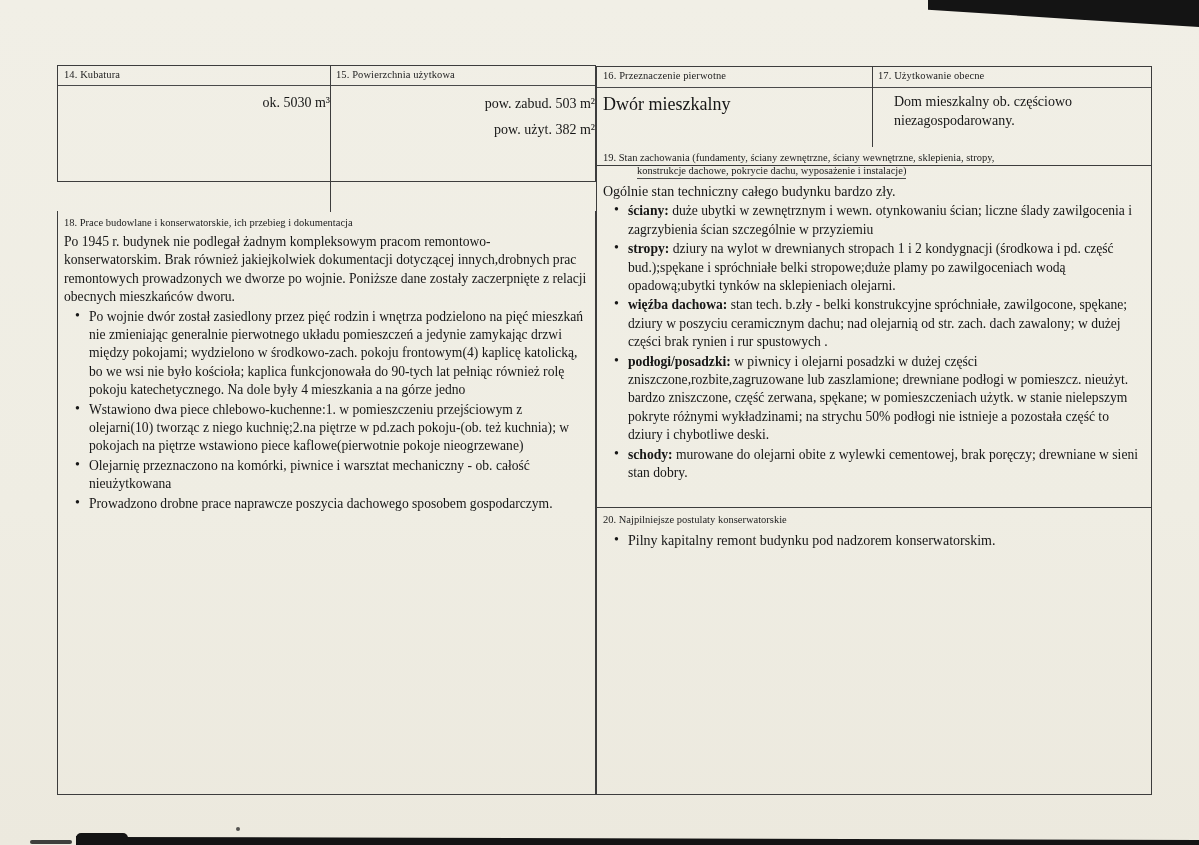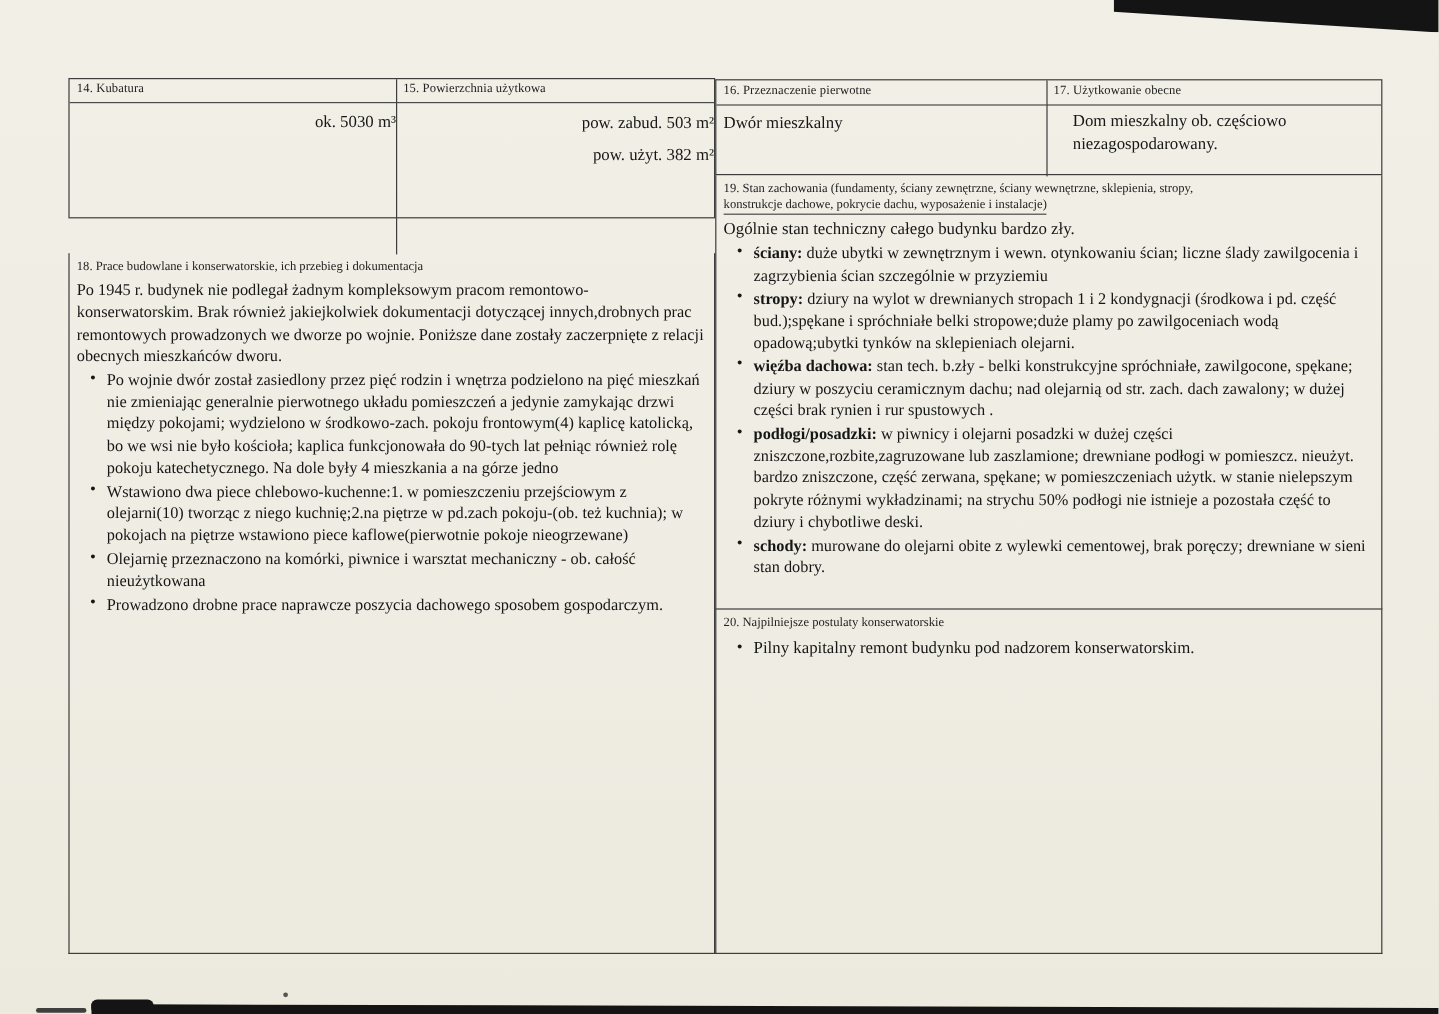--- a/index.html
+++ b/index.html
@@ -31,25 +31,25 @@
     font-size:10.5px;letter-spacing:.1px;color:#222;
     padding:3px 6px 2px 6px;line-height:12px;
   }
   .flabel.rule{border-bottom:1px solid #4a4a4a;}
   .body-text{font-size:13.6px;line-height:18.4px;color:#161616;}
 
   
   .v14{font-size:14px;padding:8px 0 0 72px;}
   .v15{padding:5px 0 0 6px;font-size:14px;line-height:26px;text-align:right;}
 
-  .v16{padding:7px 0 0 6px;font-size:14px;}
+  .v16{padding:7px 0 0 6px;font-size:18px;}
   .v17{padding:5px 0 0 22px;font-size:14px;line-height:18.5px;width:250px;}
 
   .sec-label{font-size:10.5px;line-height:13px;padding:5px 8px 2px 6px;color:#222;}
-  .sec-label .underlined{display:inline-block;border-bottom:1px solid #4a4a4a;padding-bottom:1px;}
+  .sec-label .underlined{display:inline-block;border-bottom:1px solid #4a4a4a;padding-bottom:1px;margin-left:34px;}
 
   .para{margin:2px 8px 0 6px;}
   ul.blist{margin:1px 8px 0 6px;padding-left:25px;list-style:none;}
   ul.blist li{position:relative;margin:0 0 1px 0;}
   ul.blist li::before{content:"\2022";position:absolute;left:-14px;top:-1px;font-size:14px;}
   .term{font-weight:bold;}
 </style>
 </head>
 <body>
 
@@ -84,21 +84,21 @@
     <div class="sec-label">18. Prace budowlane i konserwatorskie, ich przebieg i dokumentacja</div>
     <div class="para body-text">Po 1945 r. budynek nie podlegał żadnym kompleksowym pracom remontowo-konserwatorskim. Brak również jakiejkolwiek dokumentacji dotyczącej innych,drobnych prac remontowych prowadzonych we dworze po wojnie. Poniższe dane zostały zaczerpnięte z relacji obecnych mieszkańców dworu.</div>
     <ul class="blist body-text">
       <li>Po wojnie dwór został zasiedlony przez pięć rodzin i wnętrza podzielono na pięć mieszkań nie zmieniając generalnie pierwotnego układu pomieszczeń a jedynie zamykając drzwi między pokojami; wydzielono w środkowo-zach. pokoju frontowym(4) kaplicę katolicką, bo we wsi nie było kościoła; kaplica funkcjonowała do 90-tych lat pełniąc również rolę pokoju katechetycznego. Na dole były 4 mieszkania a na górze jedno</li>
       <li>Wstawiono dwa piece chlebowo-kuchenne:1. w pomieszczeniu przejściowym z olejarni(10) tworząc z niego kuchnię;2.na piętrze w pd.zach pokoju-(ob. też kuchnia); w pokojach na piętrze wstawiono piece kaflowe(pierwotnie pokoje nieogrzewane)</li>
       <li>Olejarnię przeznaczono na komórki, piwnice i warsztat mechaniczny - ob. całość nieużytkowana</li>
       <li>Prowadzono drobne prace naprawcze poszycia dachowego sposobem gospodarczym.</li>
     </ul>
   </div>
 
-  <div class="box" style="left:596px;top:66px;width:556px;height:80px;">
+  <div class="box" style="left:596px;top:66px;width:556px;height:100px;">
     <div style="display:flex;height:21px;">
       <div class="flabel rule" style="width:275px;box-sizing:border-box;">16. Przeznaczenie pierwotne</div>
       <div class="flabel rule" style="flex:1;">17. Użytkowanie obecne</div>
     </div>
     <div style="display:flex;height:58px;">
       <div style="width:275px;box-sizing:border-box;">
         <div class="v16 body-text">Dwór mieszkalny</div>
       </div>
       <div style="flex:1;">
         <div class="v17 body-text">Dom mieszkalny ob. częściowo niezagospodarowany.</div>

